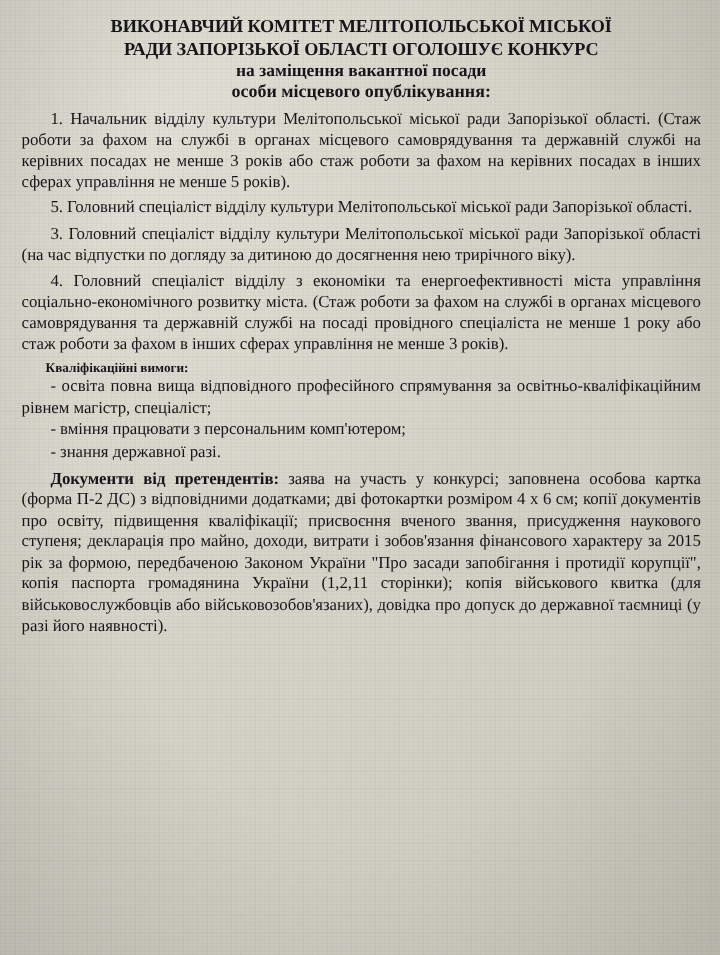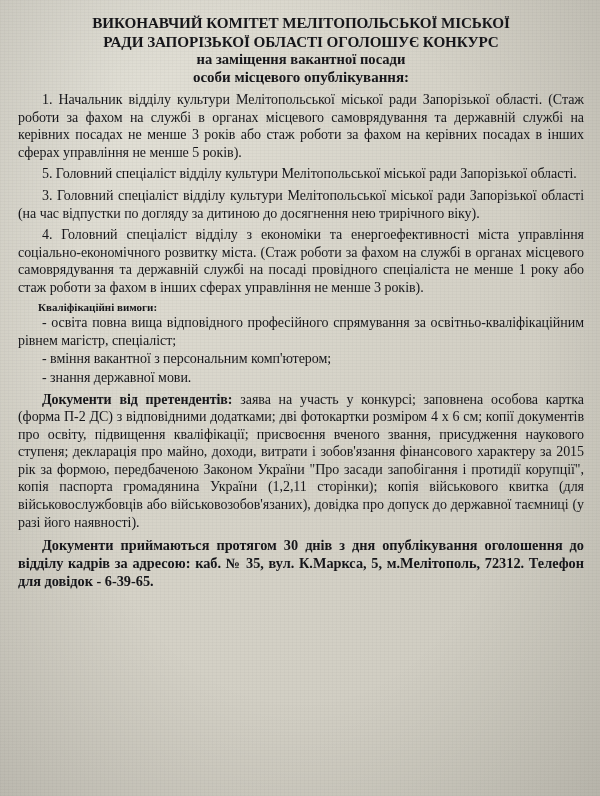--- a/index.html
+++ b/index.html
@@ -116,23 +116,20 @@
     <div class="headline-sub">на заміщення вакантної посади</div>
     <div class="headline-sub2">особи місцевого опублікування:</div>
 
     <p class="body indent sect">1. Начальник відділу культури Мелітопольської міської ради Запорізької області. (Стаж роботи за фахом на службі в органах місцевого самоврядування та державній службі на керівних посадах не менше 3 років або стаж роботи за фахом на керівних посадах в інших сферах управління не менше 5 років).</p>
     <p class="body indent sect">5. Головний спеціаліст відділу культури Мелітопольської міської ради Запорізької області.</p>
     <p class="body indent sect">3. Головний спеціаліст відділу культури Мелітопольської міської ради Запорізької області (на час відпустки по догляду за дитиною до досягнення нею трирічного віку).</p>
     <p class="body indent sect">4. Головний спеціаліст відділу з економіки та енергоефективності міста управління соціально-економічного розвитку міста. (Стаж роботи за фахом на службі в органах місцевого самоврядування та державній службі на посаді провідного спеціаліста не менше 1 року або стаж роботи за фахом в інших сферах управління не менше 3 років).</p>
 
     <div class="subhead">Кваліфікаційні вимоги:</div>
     <p class="body indent">- освіта повна вища відповідного професійного спрямування за освітньо-кваліфікаційним рівнем магістр, спеціаліст;</p>
-    <p class="body indent">- вміння вакантної з персональним комп'ютером;</p>
-    <p class="body indent">- знання державної мови.</p>
+    <p class="body indent">- вміння працювати з персональним комп'ютером;</p>
+    <p class="body indent">- знання державної разі.</p>
 
     <p class="body indent sect"><span class="lead">Документи від претендентів:</span><span> заява на участь у конкурсі; заповнена особова картка (форма П-2 ДС) з відповідними додатками; дві фотокартки розміром 4 х 6 см; копії документів про освіту, підвищення кваліфікації; присвоєння вченого звання, присудження наукового ступеня; декларація про майно, доходи, витрати і зобов'язання фінансового характеру за 2015 рік за формою, передбаченою Законом України "Про засади запобігання і протидії корупції", копія паспорта громадянина України (1,2,11 сторінки); копія військового квитка (для військовослужбовців або військовозобов'язаних), довідка про допуск до державної таємниці (у разі його наявності).</span></p>
 
-    <div class="tail">
-      <p class="indent" style="text-indent:24px;">Документи приймаються протягом 30 днів з дня опублікування оголошення до відділу кадрів за адресою: каб. № 35, вул. К.Маркса, 5, м.Мелітополь, 72312. Телефон для довідок - 6-39-65.</p>
-    </div>
 
   </div>
 </div>
 
 </body></html>

